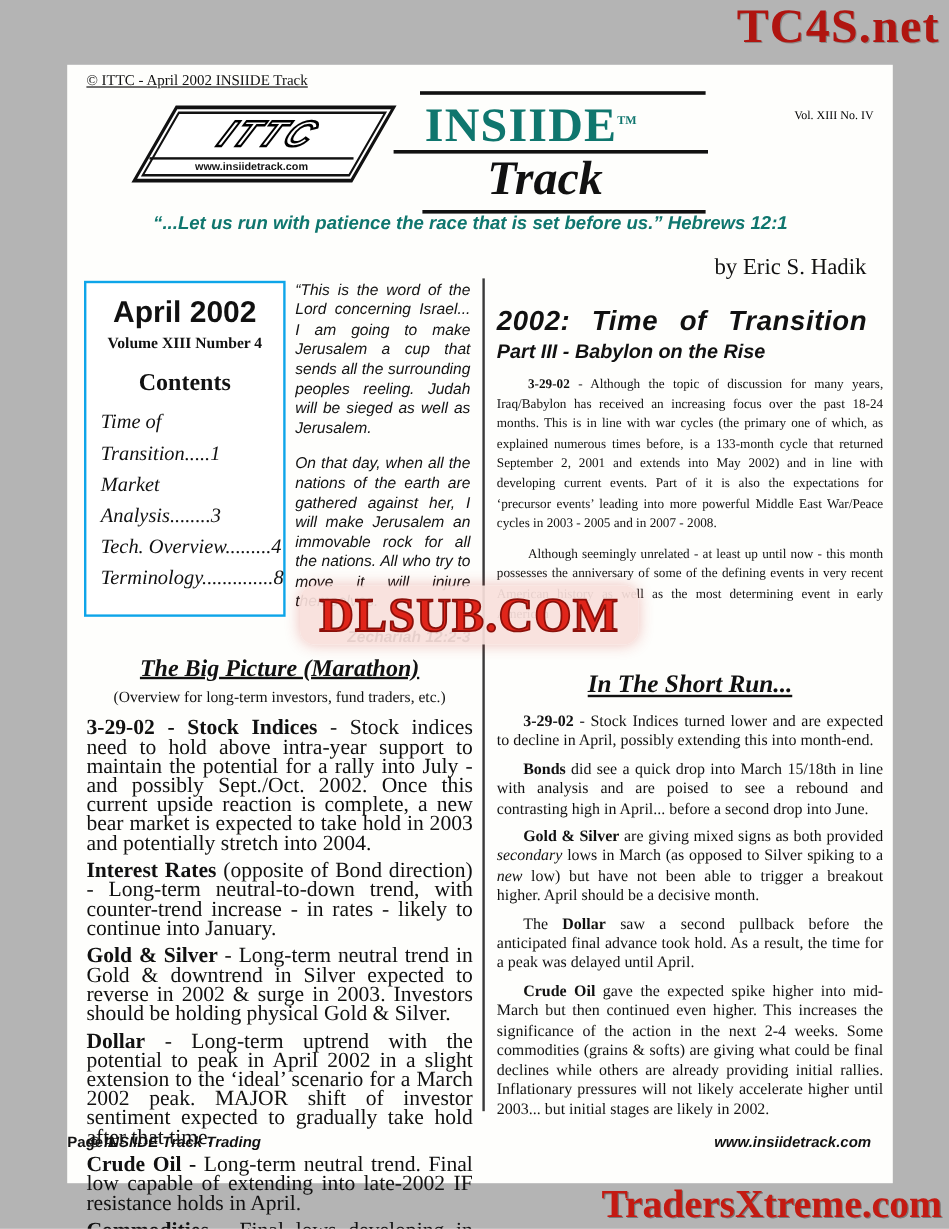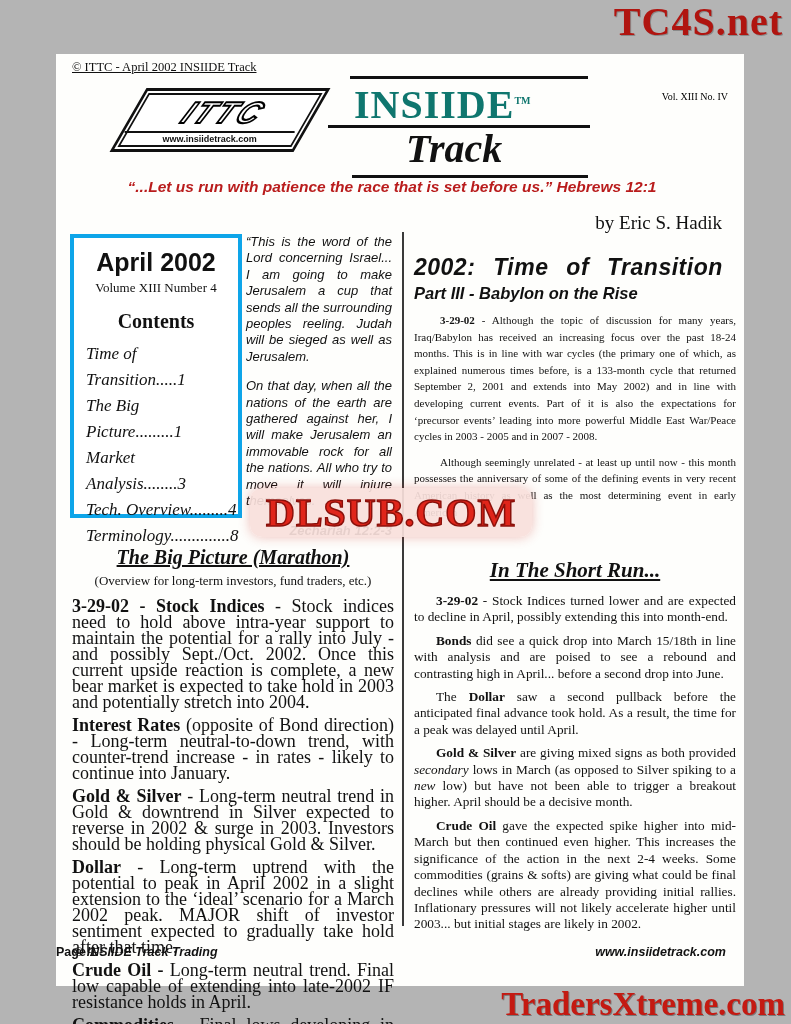--- a/index.html
+++ b/index.html
@@ -42,30 +42,30 @@
   .ml1{left:22px;top:0;width:238px;}
   .ml2{left:0;top:49px;width:262px;}
   .ml3{left:24px;top:99px;width:236px;}
   .mname1{position:absolute;left:26px;top:3px;font-size:40px;line-height:44px;font-weight:bold;letter-spacing:1px;color:#0f766e;}
   .mtm{font-size:10px;vertical-align:super;letter-spacing:0;}
   .mname2{position:absolute;left:78px;top:51px;font-size:40px;line-height:44px;font-weight:bold;font-style:italic;color:#111;}
 
   .verse{
     position:absolute;left:0;right:16px;top:124px;text-align:center;
     font-family:"Liberation Sans",sans-serif;font-weight:bold;font-style:italic;
-    font-size:15.5px;color:#b91c1c;
+    font-size:15.5px;color:#0f766e;
   }
   .byline{position:absolute;right:22px;top:158px;font-size:19px;color:#111;}
 
   .vrule{position:absolute;left:346px;top:178px;width:2px;height:694px;background:#3a3a3a;}
 
   
-  .toc{position:absolute;left:14px;top:180px;width:164px;height:276px;border:4px solid #0ea5e9;background:#fff;}
+  .toc{position:absolute;left:14px;top:180px;width:164px;height:276px;border:2px solid #0ea5e9;background:#fff;}
   .toc-month{margin-top:10px;text-align:center;font-family:"Liberation Sans",sans-serif;font-weight:bold;font-size:25px;color:#111;}
-  .toc-issue{margin-top:3px;text-align:center;font-size:13px;color:#111;}
+  .toc-issue{margin-top:3px;text-align:center;font-size:13px;color:#111;font-weight:bold;}
   .toc-head{margin-top:14px;text-align:center;font-weight:bold;font-size:20px;color:#111;}
   .toc-items{margin:8px 0 0 12px;font-style:italic;font-size:17px;line-height:26px;color:#111;}
 
   
   .scripture{
     position:absolute;left:190px;top:180px;width:146px;
     font-family:"Liberation Sans",sans-serif;font-style:italic;
     font-size:13px;line-height:16.4px;text-align:justify;color:#111;
   }
   .scripture p{margin:0 0 13px 0;}
@@ -152,21 +152,20 @@
   <div class="byline">by Eric S. Hadik</div>
 
   <div class="vrule"></div>
 
   <div class="toc">
     <div class="toc-month">April 2002</div>
     <div class="toc-issue">Volume XIII  Number 4</div>
     <div class="toc-head">Contents</div>
     <div class="toc-items">
       <div class="toc-item">Time of Transition.....1</div>
-      <div class="toc-item">The Big Picture.........1</div>
       <div class="toc-item">Market Analysis........3</div>
       <div class="toc-item">Tech. Overview.........4</div>
       <div class="toc-item">Terminology..............8</div>
     </div>
   </div>
 
   <div class="scripture">
     <p>“This is the word of the Lord concerning Israel... I am going to make Jerusalem a cup that sends all the surrounding peoples reeling.  Judah will be sieged as well as Jerusalem.</p>
     <p>On that day, when all the nations of the earth are gathered against her, I will make Jerusalem an immovable rock for all the nations.  All who try to move it will injure themselves.</p>
     <div class="cite">Zechariah 12:2-3</div>
@@ -187,22 +186,22 @@
     <p><span style="font-weight: 700;">Gold &amp; Silver</span><span> - Long-term neutral trend in Gold &amp; downtrend in Silver expected to reverse in 2002 &amp; surge in 2003.  Investors should be holding physical Gold &amp; Silver.</span></p>
     <p><span style="font-weight: 700;">Dollar</span><span> - Long-term uptrend with the potential to peak in April 2002 in a slight extension to the ‘ideal’ scenario for a March 2002 peak.  MAJOR shift of investor sentiment expected to gradually take hold after that time.</span></p>
     <p><span style="font-weight: 700;">Crude Oil -</span><span> Long-term neutral trend.  Final low capable of extending into late-2002 IF resistance holds in April.</span></p>
     <p><span style="font-weight: 700;">Commodities</span><span> - Final lows developing in many markets. CRB should surge in 2Q 2002 - 2003 w/declining $$$.</span></p>
   </div>
 
   <div class="shortrun">
     <div class="sr-head">In The Short Run...</div>
     <p><span style="font-weight: 700;">3-29-02</span><span> - Stock Indices turned lower and are expected to decline in April, possibly extending this into month-end.</span></p>
     <p><span style="font-weight: 700;">Bonds</span><span> did see a quick drop into March 15/18th in line with analysis and are poised to see a rebound and contrasting high in April... before a second drop into June.</span></p>
+    <p><span style="font-weight: 700;">Gold &amp; Silver</span><span> are giving mixed signs as both provided </span><span style="font-style: italic;">secondary</span><span> lows in March (as opposed to Silver spiking to a </span><span style="font-style: italic;">new</span><span> low) but have not been able to trigger a breakout higher. April should be a decisive month.</span></p>
     <p><span>The </span><span style="font-weight: 700;">Dollar</span><span> saw a second pullback before the anticipated final advance took hold.  As a result, the time for a peak was delayed until April.</span></p>
-    <p><span style="font-weight: 700;">Gold &amp; Silver</span><span> are giving mixed signs as both provided </span><span style="font-style: italic;">secondary</span><span> lows in March (as opposed to Silver spiking to a </span><span style="font-style: italic;">new</span><span> low) but have not been able to trigger a breakout higher. April should be a decisive month.</span></p>
     <p><span style="font-weight: 700;">Crude Oil</span><span> gave the expected spike higher into mid-March but then continued even higher.  This increases the significance of the action in the next 2-4 weeks.  Some commodities (grains &amp; softs) are giving what could be final declines while others are already providing initial rallies. Inflationary pressures will not likely accelerate higher until 2003... but initial stages are likely in 2002.</span></p>
   </div>
 
   <div class="footer">
     <div class="f-left">© INSIIDE Track Trading</div>
     <div class="f-center">Page 1</div>
     <div class="f-right">www.insiidetrack.com</div>
   </div>
 
 </div>

